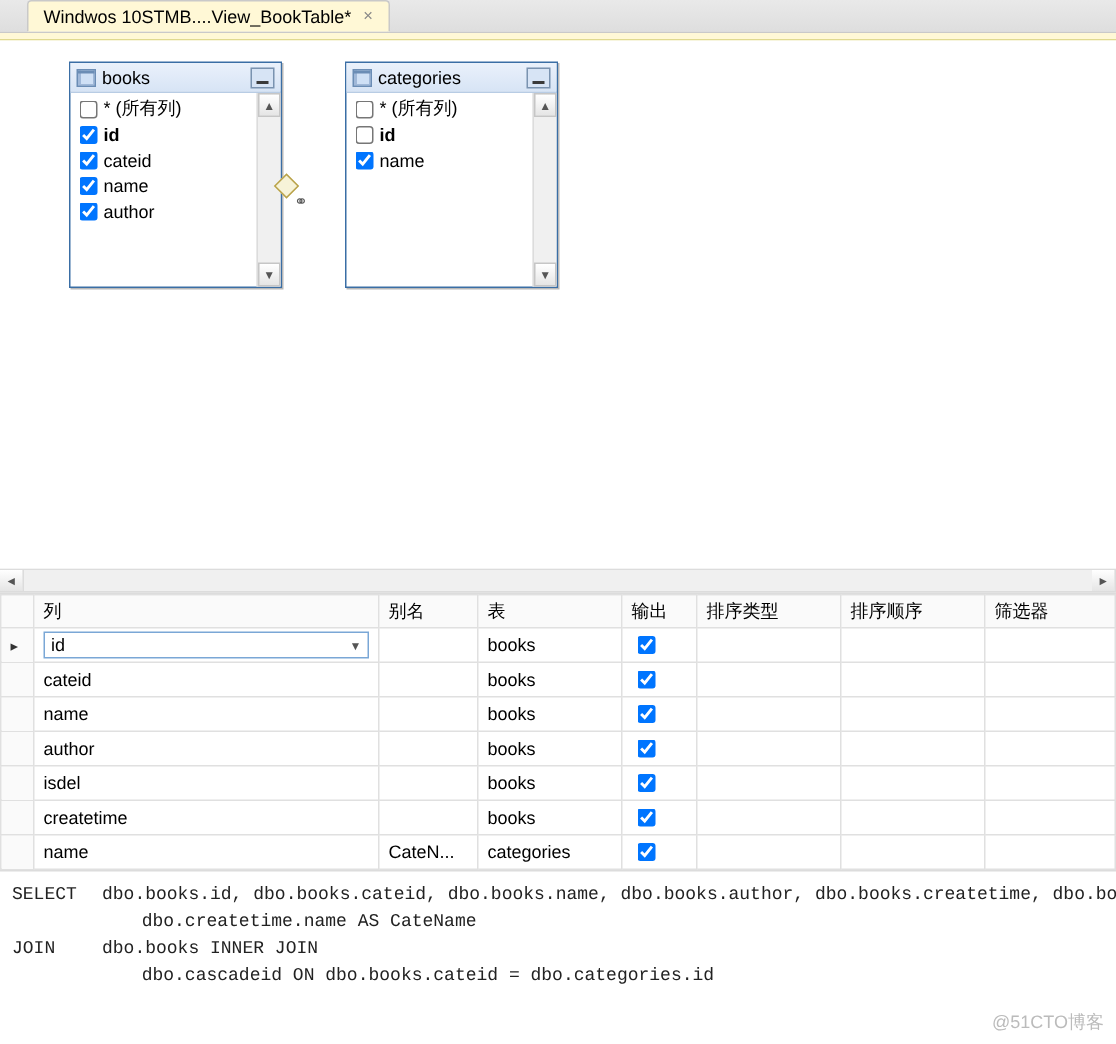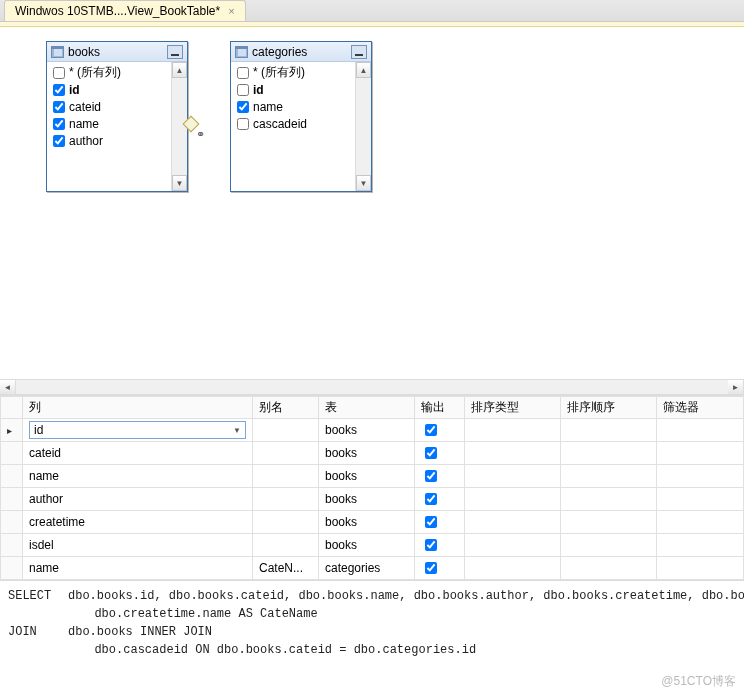--- a/index.html
+++ b/index.html
@@ -25,21 +25,21 @@
     height: 21px;
     padding: 0 8px 0 10px;
     background: #fff8d6;
     border: 1px solid #c9c9c9;
     border-bottom: none;
     border-top-left-radius: 3px;
     border-top-right-radius: 3px;
     display: flex;
     align-items: center;
     gap: 6px;
-    margin-left: 4px;
+    margin-left: 18px;
   }
   .tab .close-x {
     font-family: sans-serif;
     font-size: 11px;
     color: #888;
     cursor: pointer;
     padding: 0 2px;
   }
   .yellow-strip {
     height: 5px;
@@ -290,24 +290,20 @@
           <input type="checkbox" style="">
           <span>* (所有列)</span>
         </div>
         <div class="col-row bold">
           <input type="checkbox" style="">
           <span>id</span>
         </div>
         <div class="col-row">
           <input type="checkbox" checked="" style="">
           <span>name</span>
-        </div>
-        <div class="col-row">
-          <input type="checkbox" style="">
-          <span>cascadeid</span>
         </div>
       </div>
       <div class="sb">
         <div class="sb-btn">▲</div>
         <div class="sb-track"></div>
         <div class="sb-btn">▼</div>
       </div>
     </div>
   </div>
 </div>
@@ -383,31 +379,31 @@
           <td class="col-col"><span>author</span></td>
           <td></td>
           <td>books</td>
           <td class="cb-cell"><input type="checkbox" checked="" style=""></td>
           <td></td>
           <td></td>
           <td></td>
         </tr>
         <tr>
           <td class="rowhdr"></td>
+          <td class="col-col"><span>isdel</span></td>
+          <td></td>
+          <td>books</td>
+          <td class="cb-cell"><input type="checkbox" checked="" style=""></td>
+          <td></td>
+          <td></td>
+          <td></td>
+        </tr>
+        <tr>
+          <td class="rowhdr"></td>
           <td class="col-col"><span>createtime</span></td>
-          <td></td>
-          <td>books</td>
-          <td class="cb-cell"><input type="checkbox" checked="" style=""></td>
-          <td></td>
-          <td></td>
-          <td></td>
-        </tr>
-        <tr>
-          <td class="rowhdr"></td>
-          <td class="col-col"><span>isdel</span></td>
           <td></td>
           <td>books</td>
           <td class="cb-cell"><input type="checkbox" checked="" style=""></td>
           <td></td>
           <td></td>
           <td></td>
         </tr>
         <tr>
           <td class="rowhdr"></td>
           <td class="col-col"><span>name</span></td>

